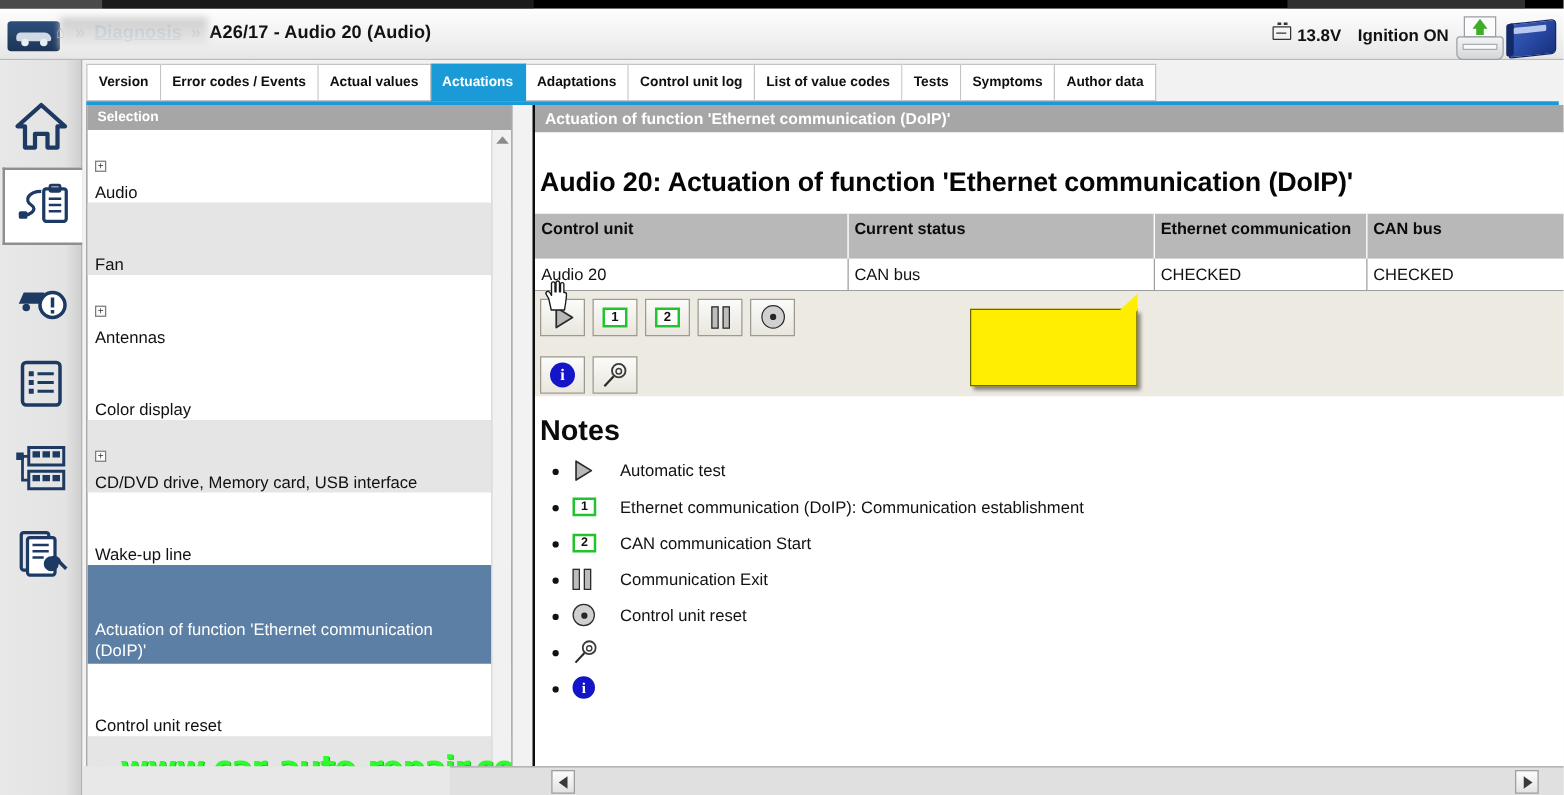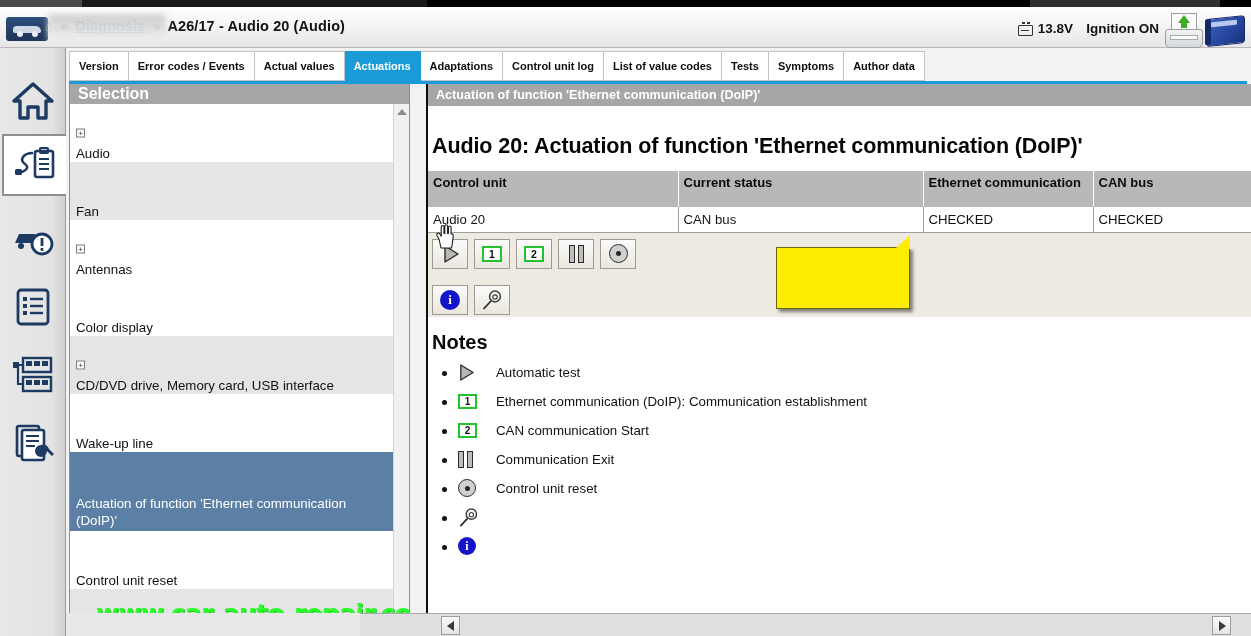--- a/index.html
+++ b/index.html
@@ -73,21 +73,21 @@
     transform: scaleX(0.8);
   }
   .bc-link {
     color: #1d5fa8; text-decoration: underline; font-weight: bold;
   }
   .bc-sep { color: #555; padding: 0 3px; font-weight: bold; }
   .bc-cur { color: #121212; margin-top: 45px; }
 
   .batt-wrap {
     position: absolute; right: 178px; top: 14px;
-    display: flex; align-items: flex-end; gap: 5px;
+    display: flex; align-items: flex-start; gap: 5px;
   }
   .batt-icon {
     width: 15px; height: 11px;
     border: 1.6px solid #333; border-radius: 1px;
     position: relative;
   }
   .batt-icon::before {
     content:''; position: absolute; left: 3px; top: -3.6px;
     width: 3px; height: 2px; background: #333;
   }
@@ -201,21 +201,21 @@
   .tree-col {
     position: absolute; left: 3px; top: 36px; width: 341px; height: 549px;
     background: #ffffff;
     border: 1px solid #8e8e8e;
     border-top: none;
   }
   .tree-head {
     height: 20px; background: #a6a6a6;
     display: flex; align-items: center;
     padding-left: 8px;
-    font-size: 16px; font-weight: bold; color: #ffffff;
+    font-size: 11px; font-weight: bold; color: #ffffff;
   }
   .tree-body {
     position: relative;
     height: 528px;
     overflow: hidden;
   }
   .tree-row {
     position: relative;
     min-height: 23.5px;
     display: flex; align-items: center;
@@ -378,21 +378,21 @@
     border-bottom: 14px solid #ffee00;
   }
   .note-txt {
     padding: 5px 0 0 8px;
     font-size: 16.5px; color: #e02000; line-height: 22px;
     font-weight: normal;
   }
 
   .notes-h {
     margin: 14px 0 0 4px;
-    font-size: 20px; font-weight: bold; color: #0b0b0b;
+    font-size: 23px; font-weight: bold; color: #0b0b0b;
   }
   .notes-list { margin: 4px 0 0 14px; }
   .notes-li {
     position: relative;
     display: flex; align-items: center;
     height: 29px;
     padding-left: 16px;
     font-size: 13.3px; color: #111;
   }
   .notes-li::before {

